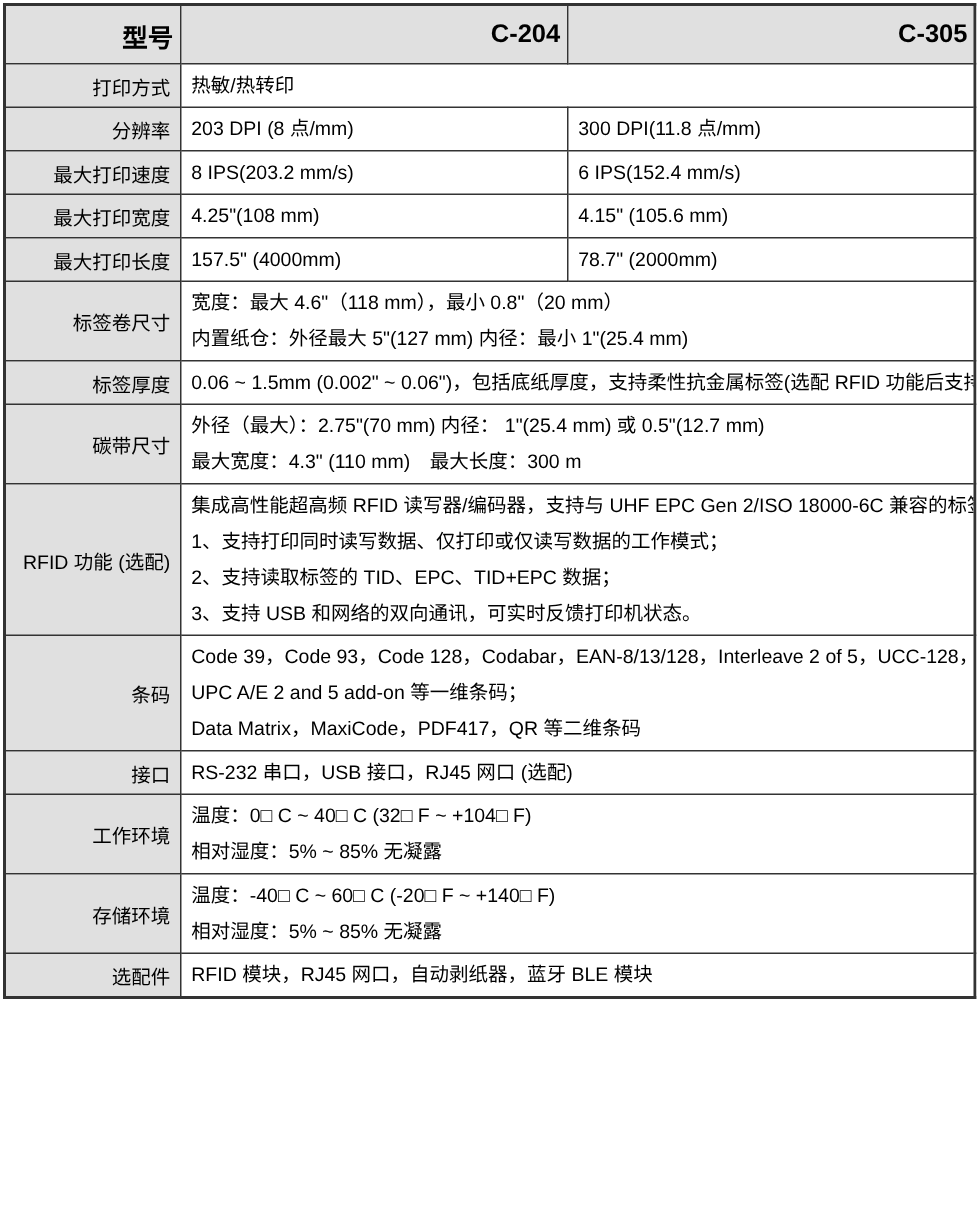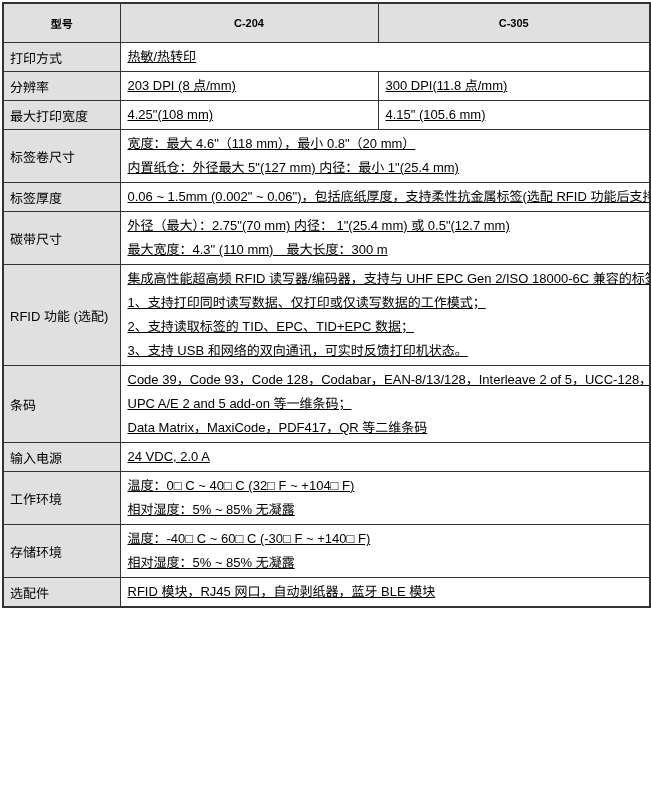--- a/index.html
+++ b/index.html
@@ -30,39 +30,39 @@
   col.c2{width:258px;}
   col.c3{width:272px;}
   th,td{
     border:1px solid var(--border);
     vertical-align:middle;
     font-size:13px;
     overflow:hidden;
   }
   thead th{
     background:var(--header-bg);
-    text-align:center;
+    text-align:right;
     font-weight:bold;
-    font-size:11px;
+    font-size:17px;
     height:38px;
     padding:0 4px;
   }
   td.label-cell{
     background:var(--header-bg);
     padding:2px 6px;
     white-space:nowrap;
+    text-align:right;
   }
   td.value-cell{
     background:var(--cell-bg);
     padding:2px 7px;
   }
   .line{
     line-height:24px;
     white-space:nowrap;
-    text-decoration:underline;
   }
 </style>
 </head>
 <body>
 
 <table class="spec">
   <colgroup>
     <col class="c1">
       <col class="c2">
       <col class="c3">
@@ -84,26 +84,44 @@
       <tr>
         <td class="label-cell">分辨率</td>
         <td class="value-cell">
           <div class="line">203 DPI (8 点/mm)</div>
         </td>
         <td class="value-cell">
           <div class="line">300 DPI(11.8 点/mm)</div>
         </td>
       </tr>
       <tr>
+        <td class="label-cell">最大打印速度</td>
+        <td class="value-cell">
+          <div class="line">8 IPS(203.2 mm/s)</div>
+        </td>
+        <td class="value-cell">
+          <div class="line">6 IPS(152.4 mm/s)</div>
+        </td>
+      </tr>
+      <tr>
         <td class="label-cell">最大打印宽度</td>
         <td class="value-cell">
           <div class="line">4.25"(108 mm)</div>
         </td>
         <td class="value-cell">
           <div class="line">4.15" (105.6 mm)</div>
+        </td>
+      </tr>
+      <tr>
+        <td class="label-cell">最大打印长度</td>
+        <td class="value-cell">
+          <div class="line">157.5" (4000mm)</div>
+        </td>
+        <td class="value-cell">
+          <div class="line">78.7" (2000mm)</div>
         </td>
       </tr>
       <tr>
         <td class="label-cell">标签卷尺寸</td>
         <td class="value-cell" colspan="2">
           <div class="line">宽度：最大 4.6"（118 mm），最小 0.8"（20 mm）</div>
           <div class="line">内置纸仓：外径最大 5"(127 mm) 内径：最小 1"(25.4 mm)</div>
         </td>
       </tr>
       <tr>
@@ -130,36 +148,36 @@
       </tr>
       <tr>
         <td class="label-cell">条码</td>
         <td class="value-cell" colspan="2">
           <div class="line">Code 39，Code 93，Code 128，Codabar，EAN-8/13/128，Interleave 2 of 5，UCC-128，</div>
           <div class="line">UPC A/E 2 and 5 add-on 等一维条码；</div>
           <div class="line">Data Matrix，MaxiCode，PDF417，QR 等二维条码</div>
         </td>
       </tr>
       <tr>
-        <td class="label-cell">输入电源</td>
+        <td class="label-cell">接口</td>
         <td class="value-cell" colspan="2">
-          <div class="line">24 VDC, 2.0 A</div>
+          <div class="line">RS-232 串口，USB 接口，RJ45 网口 (选配)</div>
         </td>
       </tr>
       <tr>
         <td class="label-cell">工作环境</td>
         <td class="value-cell" colspan="2">
           <div class="line">温度：0□ C ~ 40□ C (32□ F ~ +104□ F)</div>
           <div class="line">相对湿度：5% ~ 85% 无凝露</div>
         </td>
       </tr>
       <tr>
         <td class="label-cell">存储环境</td>
         <td class="value-cell" colspan="2">
-          <div class="line">温度：-40□ C ~ 60□ C (-30□ F ~ +140□ F)</div>
+          <div class="line">温度：-40□ C ~ 60□ C (-20□ F ~ +140□ F)</div>
           <div class="line">相对湿度：5% ~ 85% 无凝露</div>
         </td>
       </tr>
       <tr>
         <td class="label-cell">选配件</td>
         <td class="value-cell" colspan="2">
           <div class="line">RFID 模块，RJ45 网口，自动剥纸器，蓝牙 BLE 模块</div>
         </td>
       </tr>
     </tbody>

